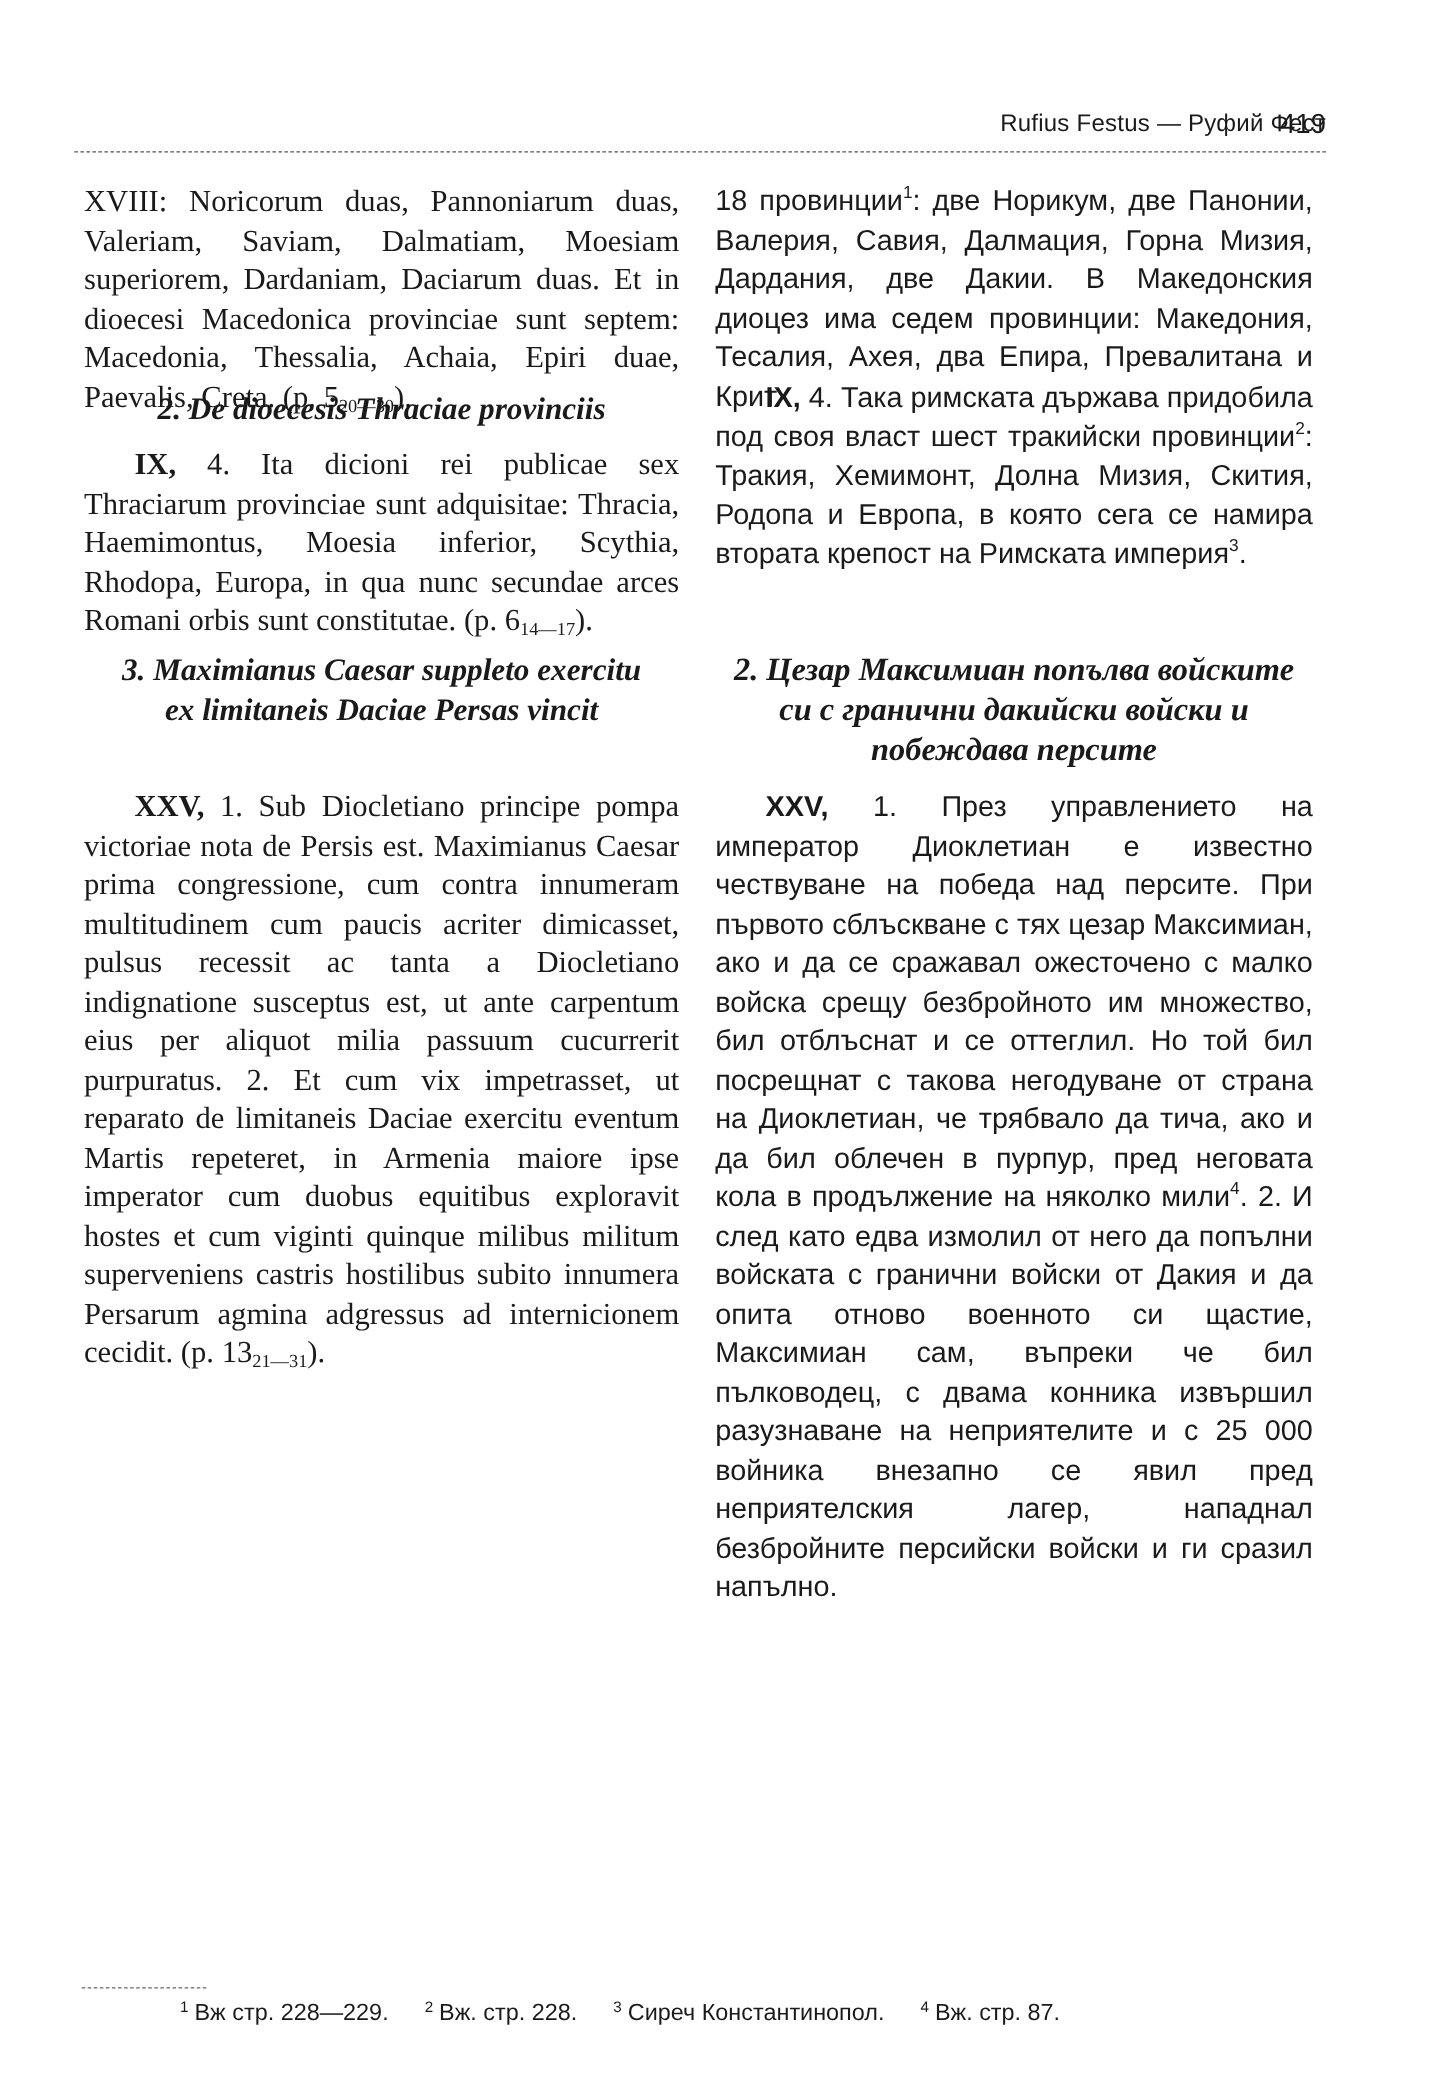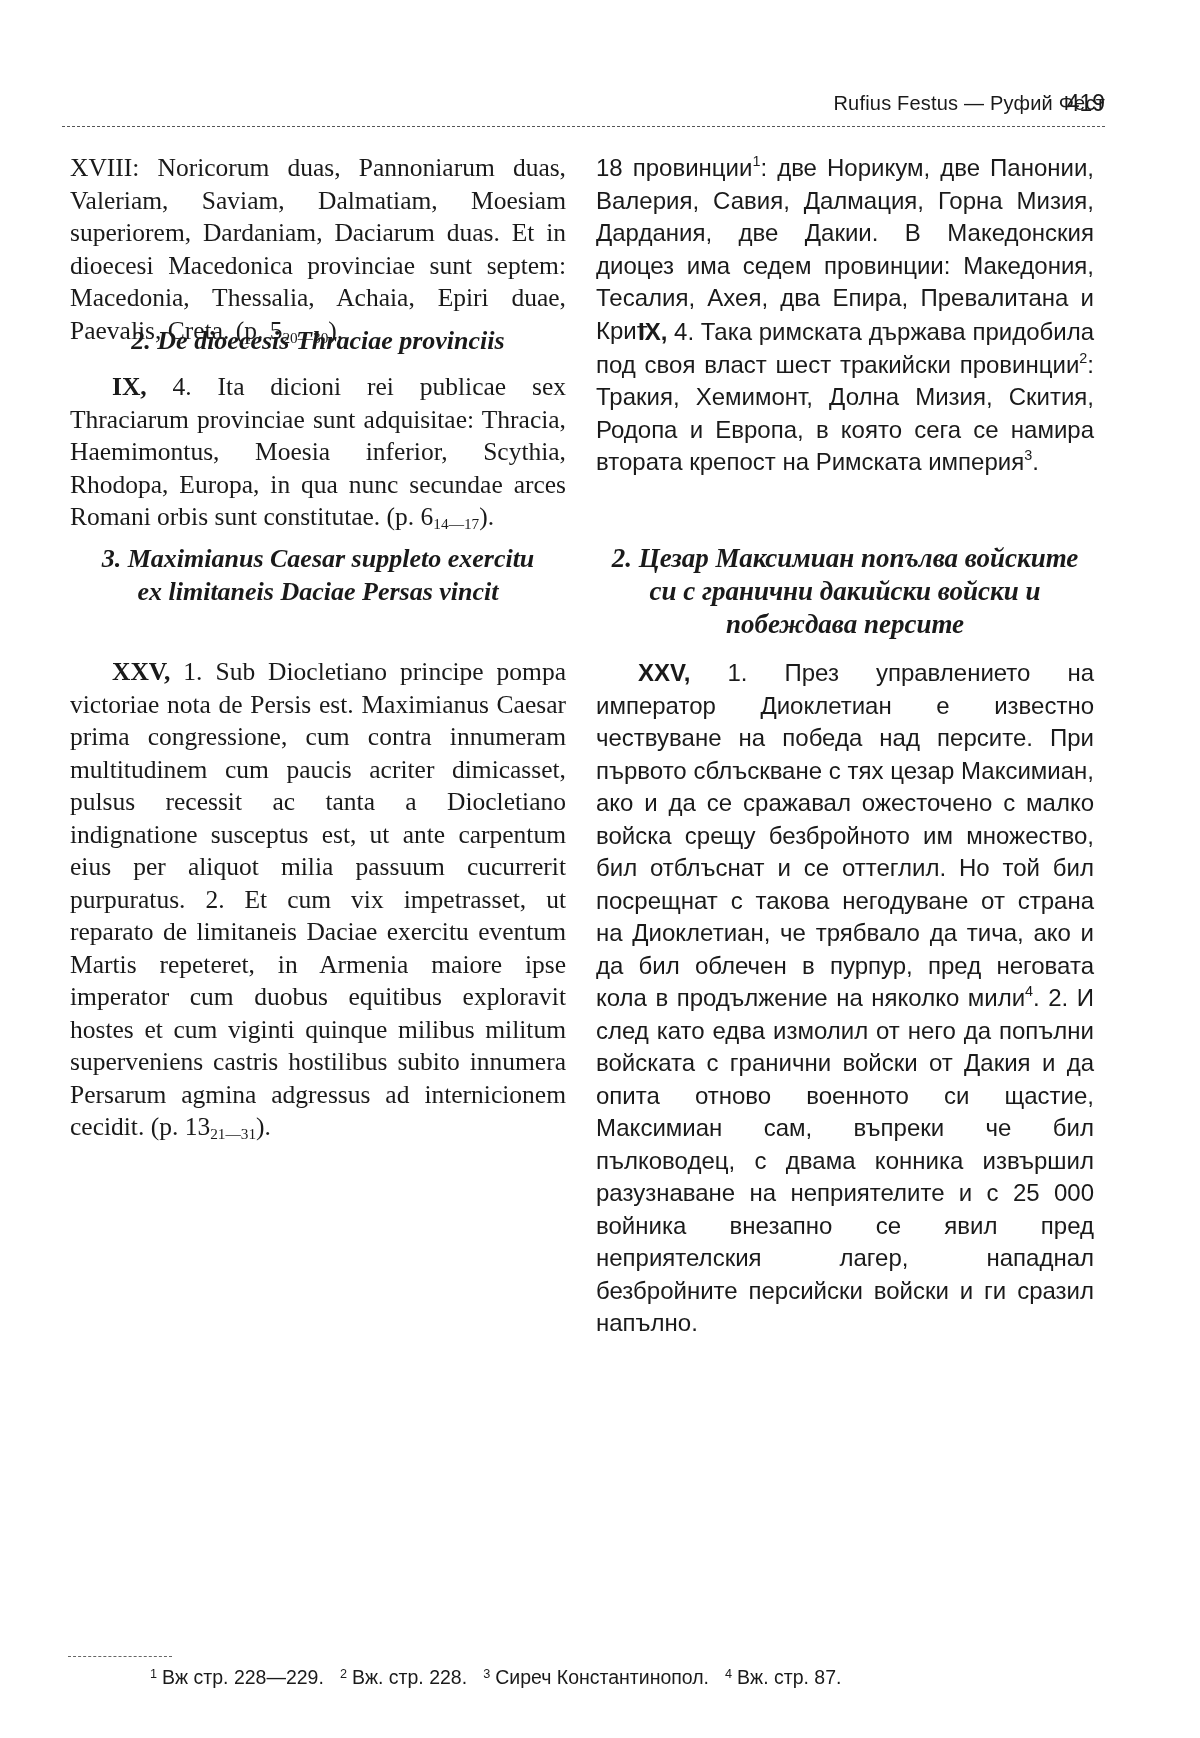--- a/index.html
+++ b/index.html
@@ -87,21 +87,21 @@
     border-top: 1.5px dashed #666;
   }
   .footnotes {
     position: absolute;
     left: 150px;
     top: 1666px;
     width: 900px;
     font-family: "Liberation Sans", "DejaVu Sans", sans-serif;
     font-size: 19.5px;
     display: flex;
-    gap: 16px;
+    gap: 30px;
     white-space: nowrap;
   }
   .footnote sup { font-size: 65%; vertical-align: 6px; margin-right: 5px; }
 </style>
 </head>
 <body>
 
 <div class="page">
 
   <div class="running-head">

